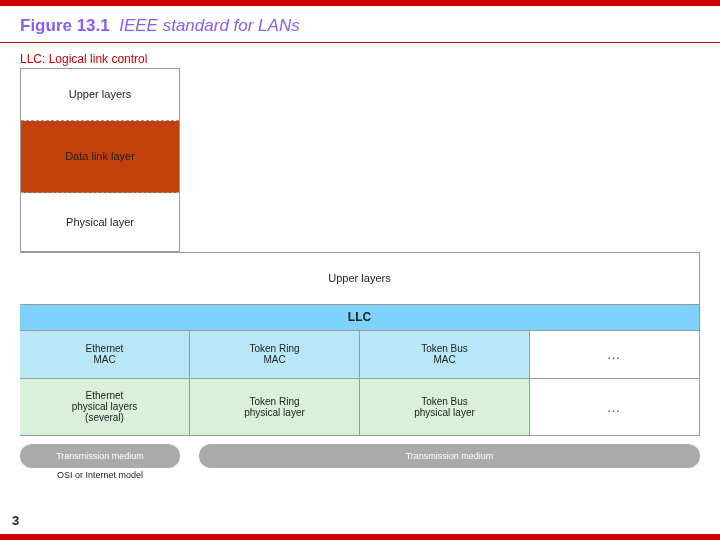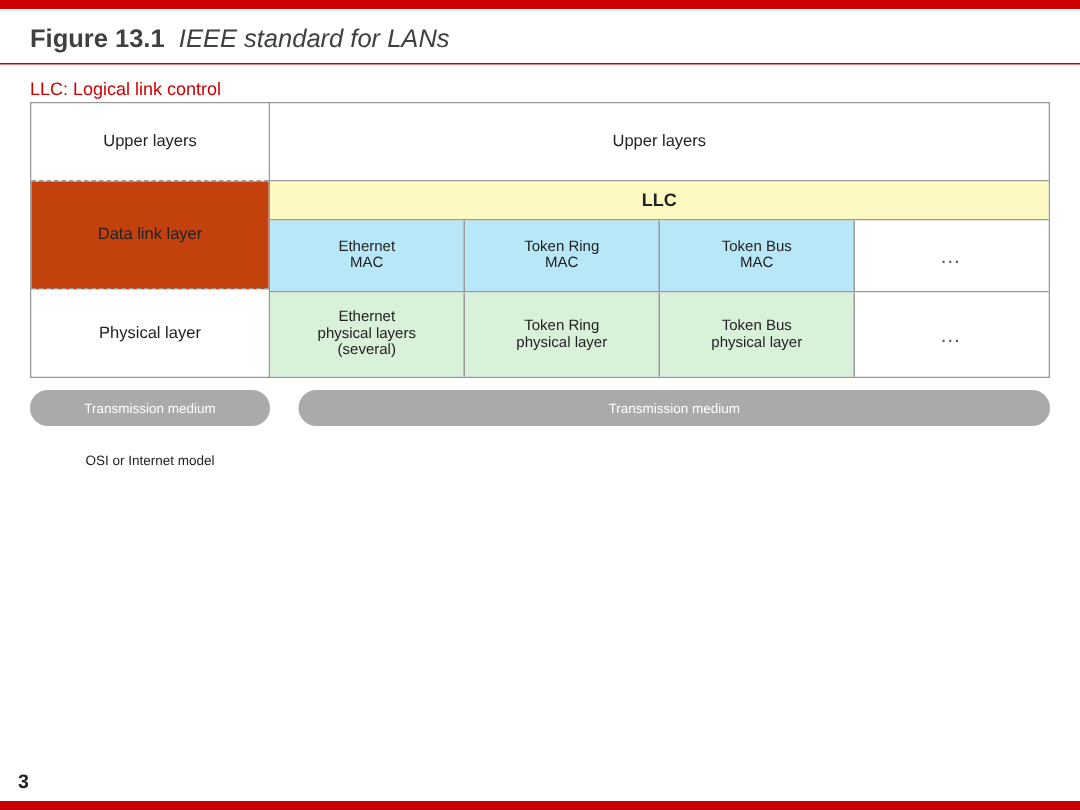--- a/index.html
+++ b/index.html
@@ -22,39 +22,40 @@
       width: 100%;
       position: absolute;
       bottom: 0;
     }
     .header {
       padding: 10px 20px 6px 20px;
       border-bottom: 1.5px solid #cc0000;
     }
     .header-title {
       font-size: 17px;
-      color: #404040;
+      color: #8b5cf6;
     }
     .header-title span {
       font-style: italic;
       font-weight: normal;
     }
     .content {
       padding: 8px 20px 4px 20px;
     }
     .legend {
       font-size: 12px;
       color: #cc0000;
       line-height: 1.4;
       margin-bottom: 0;
     }
     .diagram {
       display: flex;
       gap: 0;
       font-size: 11px;
+      flex-direction: column;
     }
     
     .osi-col {
       width: 160px;
       flex-shrink: 0;
       border: 1px solid #999;
       display: flex;
       flex-direction: column;
     }
     .osi-upper {
@@ -108,21 +109,21 @@
     }
     .ieee-upper {
       height: 52px;
       border-bottom: 1px solid #999;
       display: flex;
       align-items: center;
       justify-content: center;
       background: #fff;
     }
     .ieee-llc {
-      background: #fef9c3;
+      background: #7dd3fc;
       border-bottom: 1px solid #999;
       height: 26px;
       display: flex;
       align-items: center;
       justify-content: center;
       font-size: 12px;
       font-weight: bold;
       color: #222;
     }
     .ieee-mac-row {
@@ -180,21 +181,21 @@
       border-radius: 12px;
       display: flex;
       align-items: center;
       justify-content: center;
       font-size: 9px;
       color: #fff;
     }
     
     .labels-row {
       display: flex;
-      margin-top: 18px;
+      margin-top: 2px;
       flex-direction: column;
     }
     .label-osi {
       width: 160px;
       font-size: 9px;
       text-align: center;
       color: #222;
     }
     .label-ieee {
       flex: 1;

